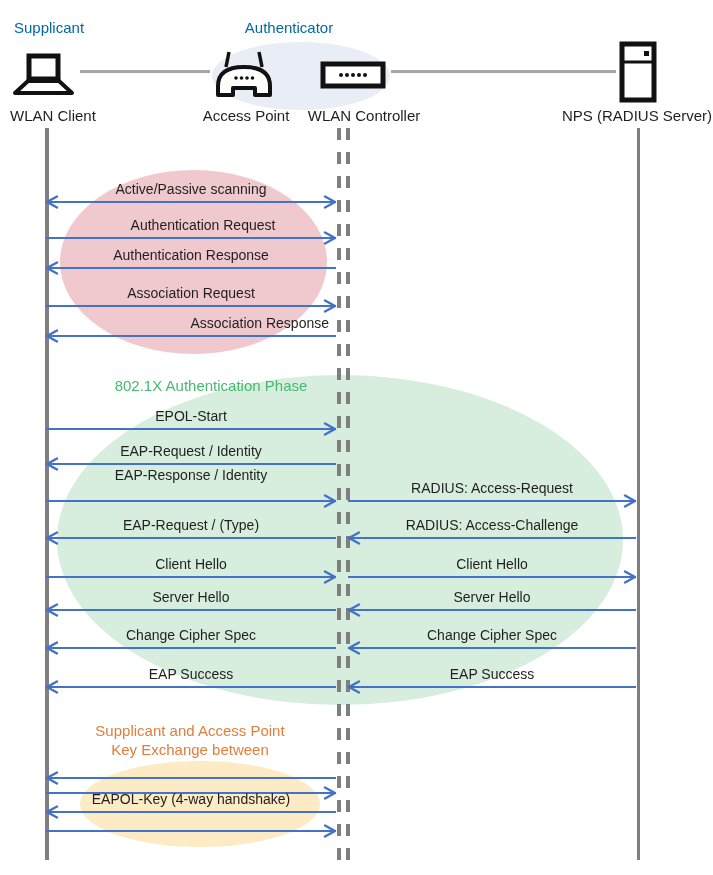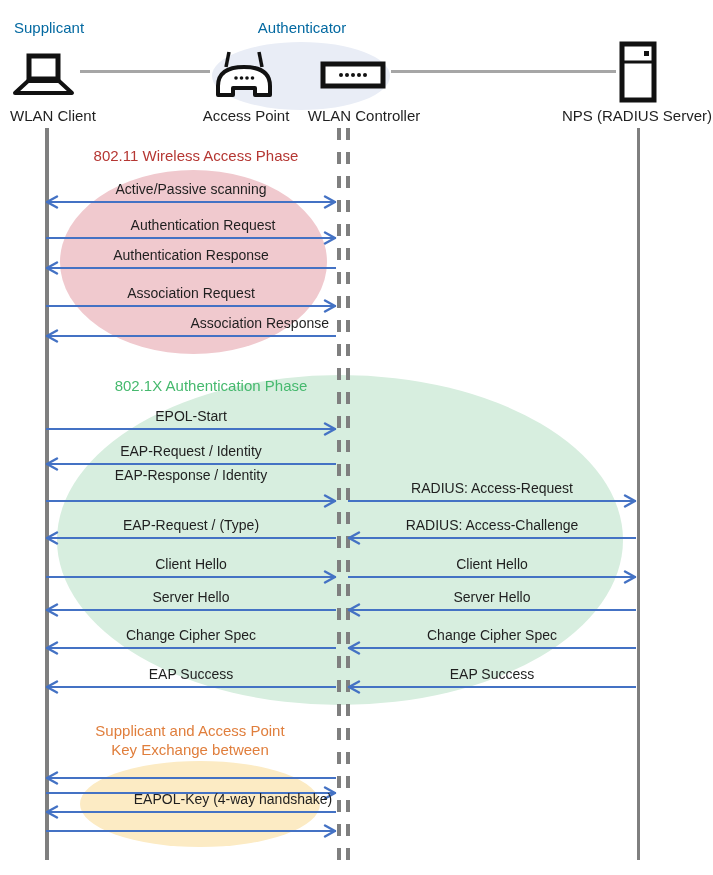--- a/index.html
+++ b/index.html
@@ -20,21 +20,21 @@
   .msg-label{position:absolute;font-size:14px;text-align:center;z-index:4;white-space:nowrap;color:#1f1f1f;}
   .msg-arrow{position:absolute;z-index:4;}
   .icon{position:absolute;z-index:3;}
 </style>
 </head>
 <body>
 
 <div class="canvas">
 
   <div class="role-label" style="left:14px;top:19px;">Supplicant</div>
-  <div class="role-label" style="left:232px;top:19px;width:140px;text-align:center;">Authenticator</div>
+  <div class="role-label" style="left:219px;top:19px;width:140px;text-align:center;">Authenticator</div>
 
   <div class="ellipse" style="left:212px;top:42px;width:178px;height:68px;background:#E9EDF6;"></div>
 
   <div class="connector" style="left:80px;width:130px;"></div>
   <div class="connector" style="left:289px;width:17px;"></div>
   <div class="connector" style="left:391px;width:225px;"></div>
 
   <svg class="icon" style="left:12px;top:53px;" width="63" height="44" viewBox="0 0 63 44">
     <rect x="17" y="3" width="29" height="23" fill="#fff" stroke="#111" stroke-width="5"></rect>
     <path d="M3,40 L16,28 L47,28 L60,40 Z" fill="#fff" stroke="#111" stroke-width="4" stroke-linejoin="round"></path>
@@ -69,21 +69,20 @@
 
   <div class="ellipse" style="left:60px;top:170px;width:267px;height:184px;background:#F0C9CE;"></div>
   <div class="ellipse" style="left:57px;top:375px;width:566px;height:330px;background:#D7EEDF;"></div>
   <div class="ellipse" style="left:80px;top:761px;width:240px;height:86px;background:#FCEBC4;"></div>
 
   <div class="lifeline solid" style="left:45px;width:4px;"></div>
   <div class="lifeline dashed" style="left:337px;width:4px;"></div>
   <div class="lifeline dashed" style="left:346px;width:4px;"></div>
   <div class="lifeline solid" style="left:637px;width:3px;"></div>
 
-  <div class="phase-title" style="left:46px;top:146px;width:300px;color:#B53733;">802.11 Wireless Access Phase</div>
   <div class="phase-title" style="left:61px;top:376px;width:300px;color:#46B96E;">802.1X Authentication Phase</div>
   <div class="phase-title" style="left:40px;top:721px;width:300px;color:#E07E3C;">
     <div>Supplicant and Access Point</div>
     <div>Key Exchange between</div>
   </div>
 
   <div id="messages">
       <div class="msg-label" style="left: 45px; width: 292px; top: 181px;">Active/Passive scanning</div>
       <svg width="292" height="14" class="msg-arrow" style="left: 45px; top: 195px;">
         <line x1="1" x2="291" y1="7" y2="7" stroke="#4472C4" stroke-width="2"></line>
@@ -181,21 +180,21 @@
         <path d="M12,1.5 L2,7 L12,12.5" fill="none" stroke="#4472C4" stroke-width="2.4" stroke-linecap="round" stroke-linejoin="round"></path>
       </svg>
       <svg width="292" height="14" class="msg-arrow" style="left: 45px; top: 771px;">
         <line x1="1" x2="291" y1="7" y2="7" stroke="#4472C4" stroke-width="2"></line>
         <path d="M12,1.5 L2,7 L12,12.5" fill="none" stroke="#4472C4" stroke-width="2.4" stroke-linecap="round" stroke-linejoin="round"></path>
       </svg>
       <svg width="292" height="14" class="msg-arrow" style="left: 45px; top: 786px;">
         <line x1="1" x2="291" y1="7" y2="7" stroke="#4472C4" stroke-width="2"></line>
         <path d="M280,1.5 L290,7 L280,12.5" fill="none" stroke="#4472C4" stroke-width="2.4" stroke-linecap="round" stroke-linejoin="round"></path>
       </svg>
-      <div class="msg-label" style="left: 45px; width: 292px; top: 791px; margin-left: 42px;">EAPOL-Key (4-way handshake)</div>
+      <div class="msg-label" style="left: 45px; width: 292px; top: 791px;">EAPOL-Key (4-way handshake)</div>
       <svg width="292" height="14" class="msg-arrow" style="left: 45px; top: 805px;">
         <line x1="1" x2="291" y1="7" y2="7" stroke="#4472C4" stroke-width="2"></line>
         <path d="M12,1.5 L2,7 L12,12.5" fill="none" stroke="#4472C4" stroke-width="2.4" stroke-linecap="round" stroke-linejoin="round"></path>
       </svg>
       <svg width="292" height="14" class="msg-arrow" style="left: 45px; top: 824px;">
         <line x1="1" x2="291" y1="7" y2="7" stroke="#4472C4" stroke-width="2"></line>
         <path d="M280,1.5 L290,7 L280,12.5" fill="none" stroke="#4472C4" stroke-width="2.4" stroke-linecap="round" stroke-linejoin="round"></path>
       </svg>
     </div>
 

